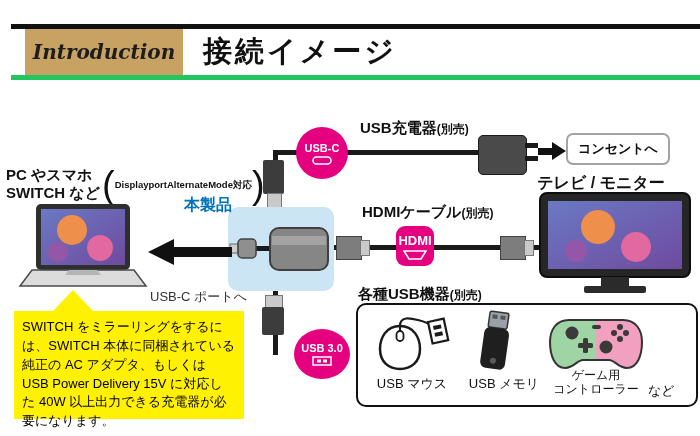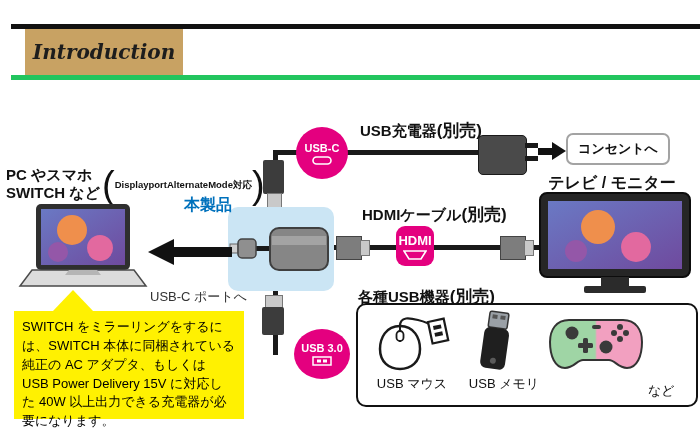--- a/index.html
+++ b/index.html
@@ -33,21 +33,21 @@
 
   .badge {
     position:absolute; background:#e4007f; color:#fff; display:flex; flex-direction:column;
     align-items:center; justify-content:center; font-weight:bold; gap:2px; text-align:center;
   }
   .badge-usbc { left:296px; top:127px; width:52px; height:52px; border-radius:50%; font-size:11px; }
   .badge-hdmi { left:396px; top:226px; width:38px; height:40px; border-radius:9px; font-size:13px; }
   .badge-usb3 { left:294px; top:329px; width:56px; height:50px; border-radius:50%; font-size:11px; }
 
   .section-label { position:absolute; font-weight:bold; font-size:15px; color:#111; white-space:nowrap; }
-  .section-label .sold { font-size:17px; }
+  .section-label .sold { font-size:12px; }
 
   .outlet-box {
     position:absolute; left:566px; top:133px; width:100px; height:28px;
     border:2px solid #a3a3a3; border-radius:7px; background:#fff;
     display:flex; align-items:center; justify-content:center; font-size:13px; font-weight:bold;
   }
 
   .arrow-shaft { position:absolute; background:#111; }
   .arrow-head-left {
     position:absolute; width:0; height:0;
@@ -67,21 +67,21 @@
 
   .product-bg {
     position:absolute; left:228px; top:207px; width:106px; height:84px;
     background:#cbe5f4; border-radius:10px;
   }
   .product-label {
     position:absolute; left:184px; top:195px; color:#0071bc; font-weight:bold; font-size:16px; white-space:nowrap;
   }
   .port-note { position:absolute; left:150px; top:288px; font-size:13px; color:#333; white-space:nowrap; }
 
-  .display-label { position:absolute; left:537px; top:173px; width:150px; text-align:center; font-weight:bold; font-size:16px; white-space:nowrap; }
+  .display-label { position:absolute; left:526px; top:173px; width:150px; text-align:center; font-weight:bold; font-size:16px; white-space:nowrap; }
 
   .devices-box {
     position:absolute; left:356px; top:303px; width:338px; height:100px;
     border:2.5px solid #111; border-radius:10px; background:#fff;
   }
   .item-label { position:absolute; font-size:13px; color:#111; text-align:center; white-space:nowrap; }
   .item-label-2l { position:absolute; font-size:12px; line-height:1.15; color:#111; text-align:center; white-space:nowrap; }
   .etc-label { position:absolute; left:648px; top:382px; font-size:13px; color:#111; }
 
   .warning-box {
@@ -101,20 +101,21 @@
 </style>
 </head>
 <body>
 
 <div class="page">
 
   <div class="header">
     <div class="intro-box">
       <span>Introduction</span>
     </div>
+    <div class="header-title">接続イメージ</div>
   </div>
 
   <div class="src-label">
     <div class="src-lines">
       <div>PC やスマホ</div>
       <div>SWITCH など</div>
     </div>
     <div class="src-note">
       <span class="paren">(</span>
       <span class="note-lines">
@@ -269,18 +270,22 @@
     <rect x="35" y="22" width="5" height="15" rx="1.5" fill="#3a3a3a"></rect>
     <circle cx="72" cy="11" r="3" fill="#3a3a3a"></circle>
     <circle cx="78" cy="17" r="3" fill="#3a3a3a"></circle>
     <circle cx="72" cy="23" r="3" fill="#3a3a3a"></circle>
     <circle cx="66" cy="17" r="3" fill="#3a3a3a"></circle>
     <rect x="44" y="9" width="9" height="4" rx="2" fill="#3a3a3a"></rect>
   </svg>
 
   <div class="item-label" style="left:366px;top:375px;width:92px">USB マウス</div>
   <div class="item-label" style="left:462px;top:375px;width:84px">USB メモリ</div>
+  <div class="item-label-2l" style="left:546px;top:369px;width:100px">
+    <div>ゲーム用</div>
+    <div>コントローラー</div>
+  </div>
   <div class="etc-label">など</div>
 
   <div class="warning-arrow"></div>
   <div class="warning-box">SWITCH をミラーリングをするには、SWITCH 本体に同梱されている純正の AC アダプタ、もしくは USB Power Delivery 15V に対応した 40W 以上出力できる充電器が必要になります。</div>
 
 </div>
 
 </body></html>

